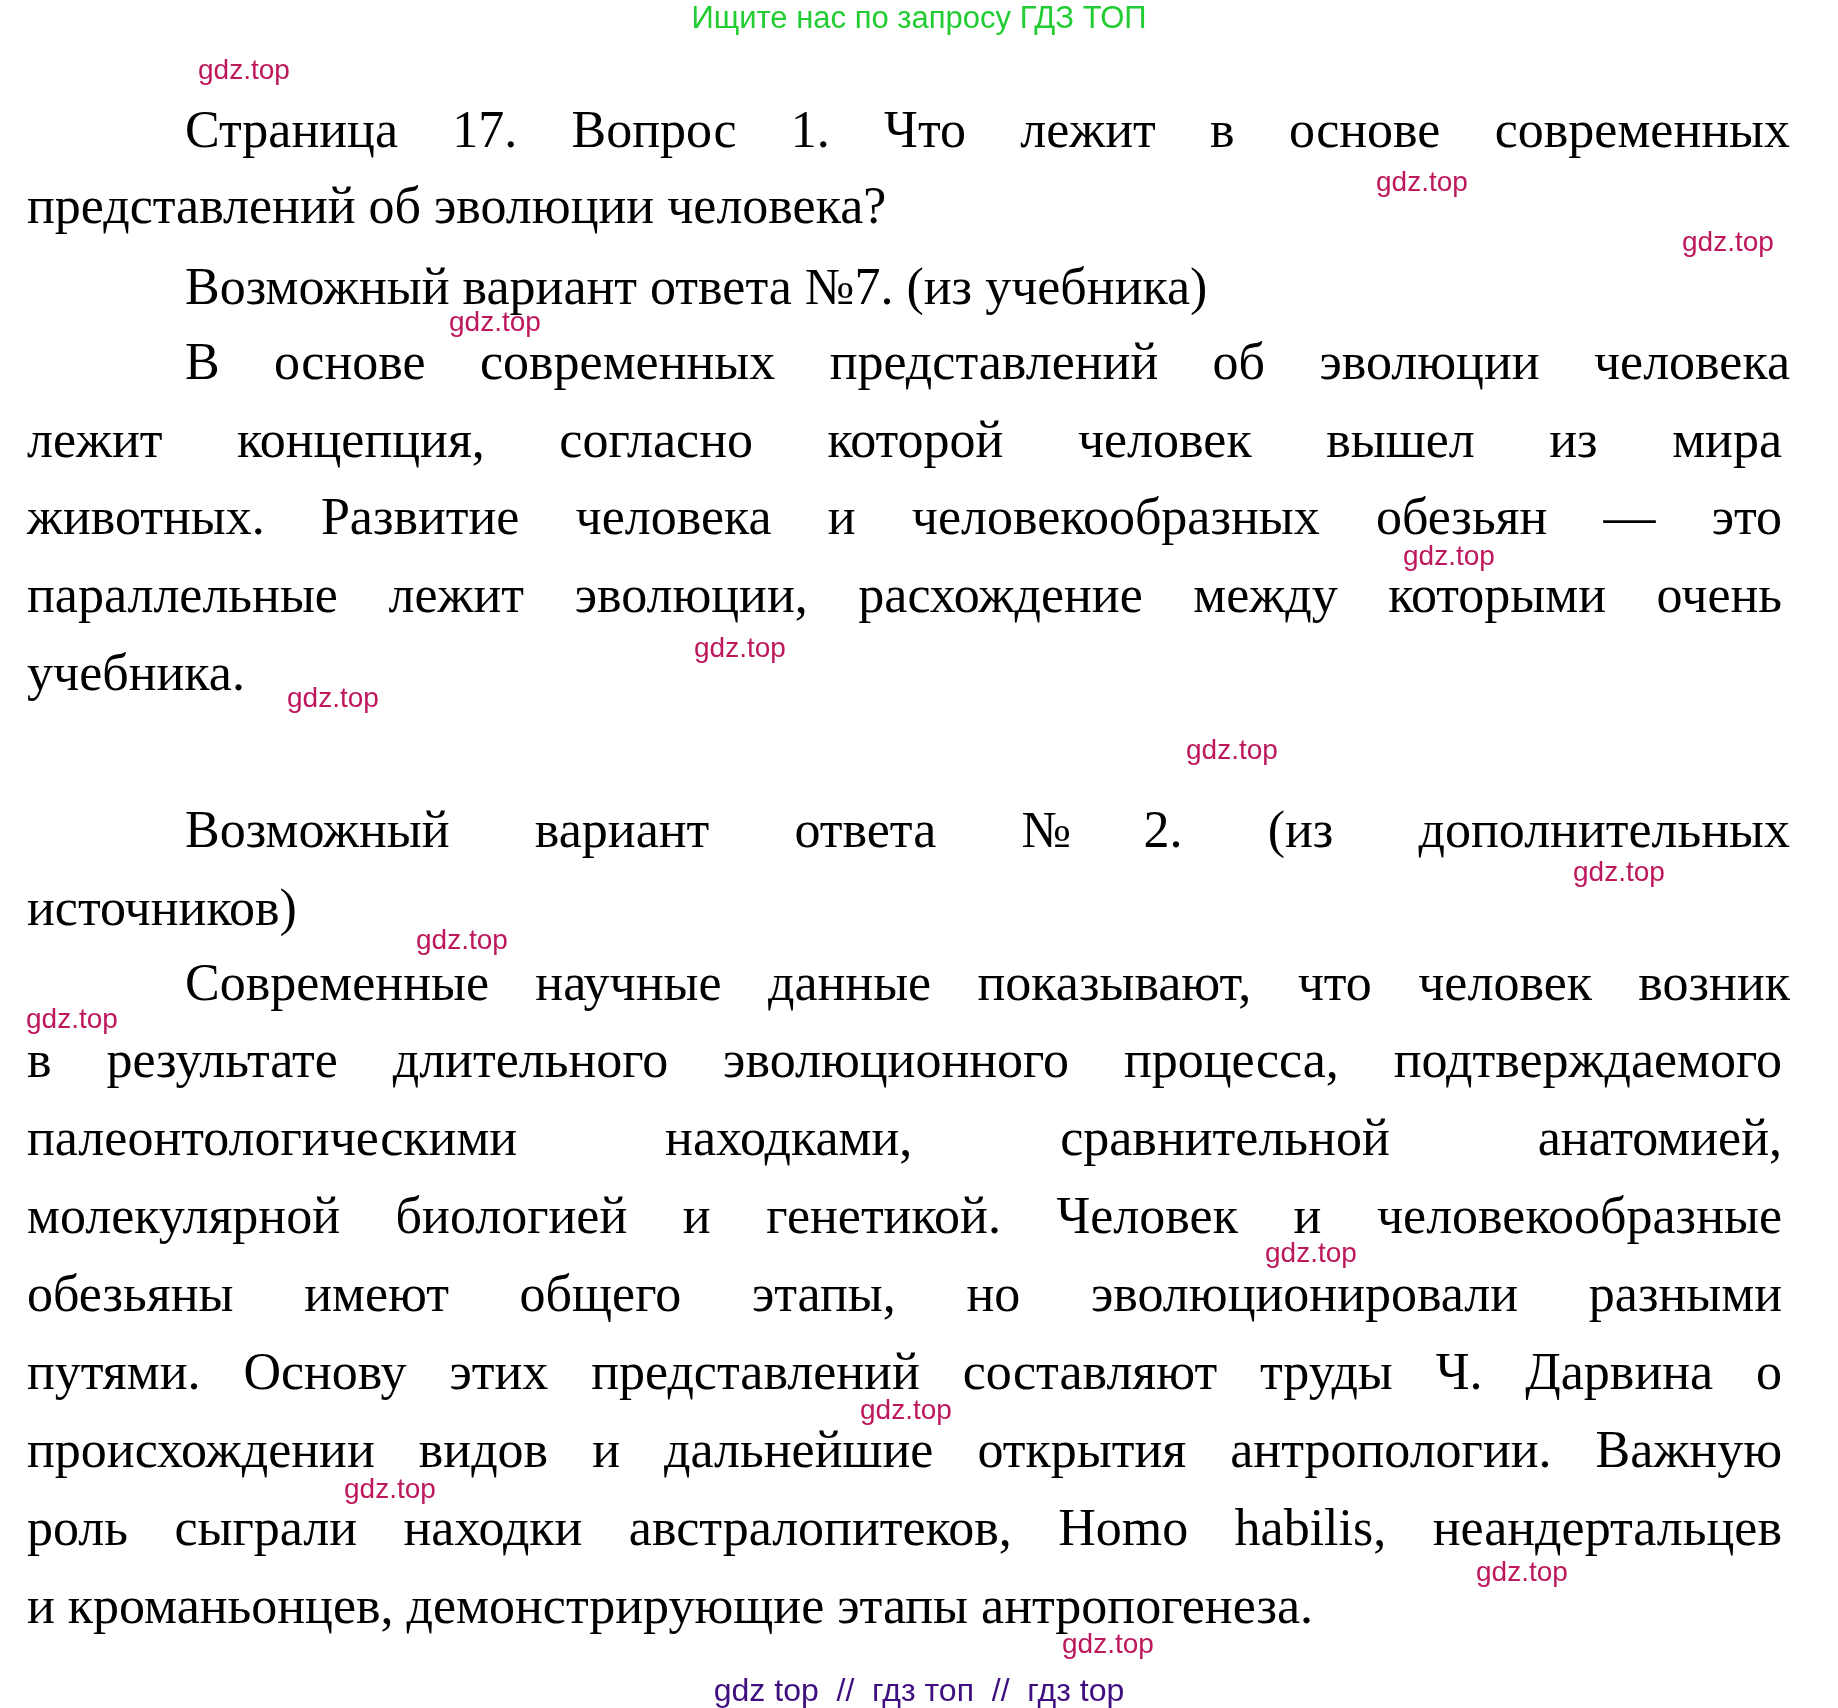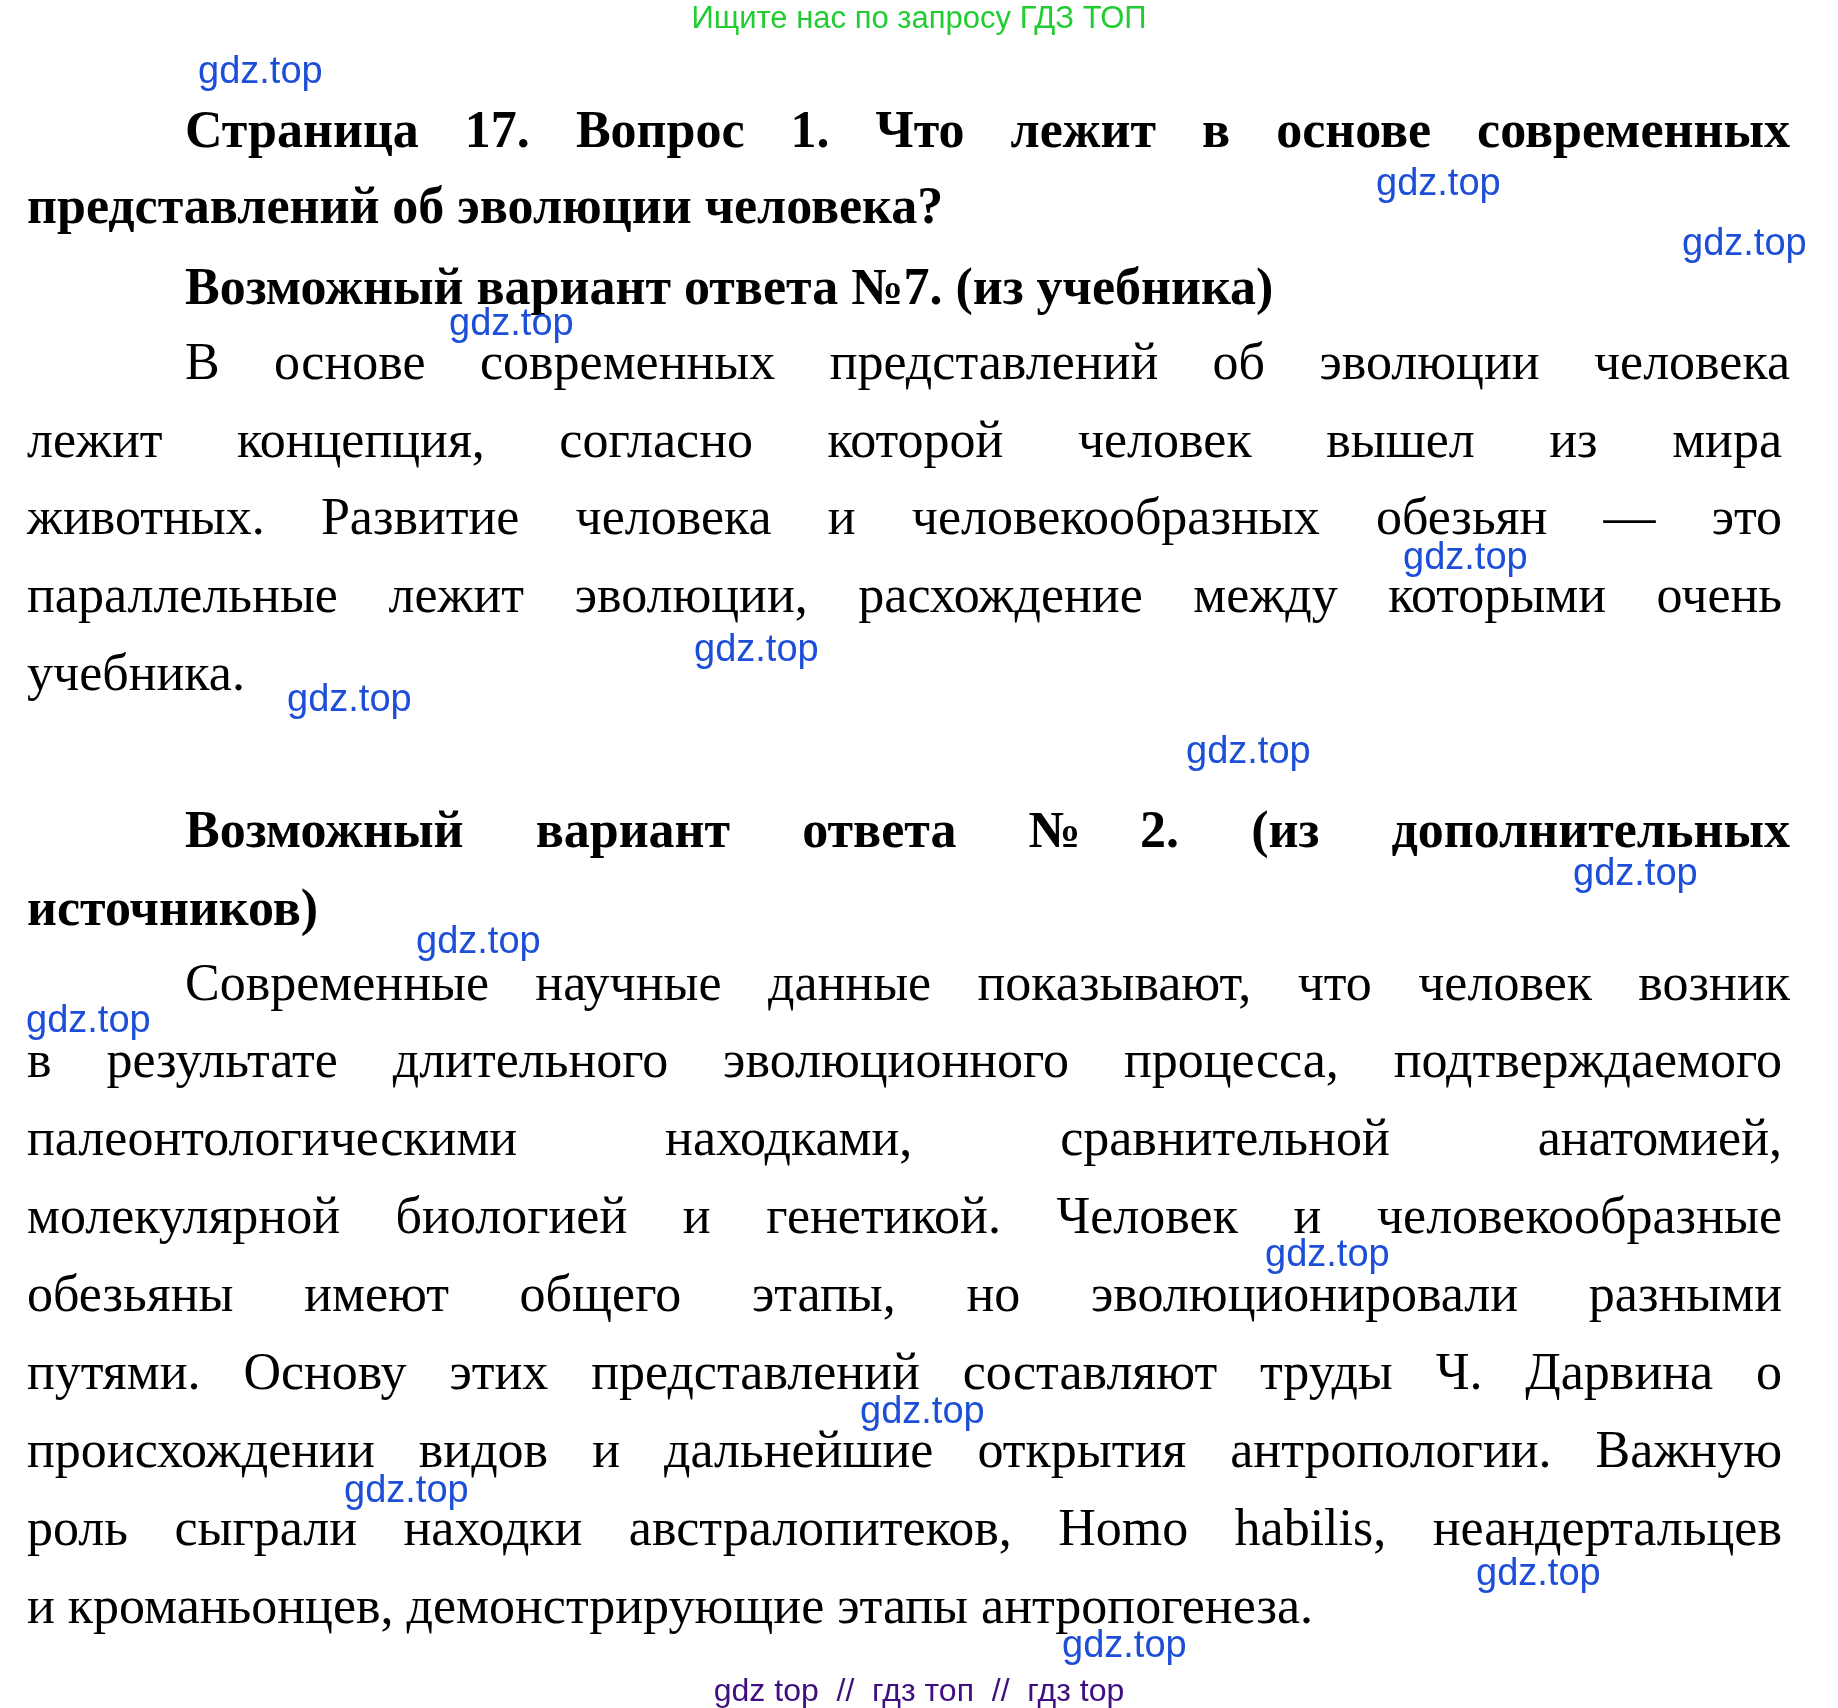--- a/index.html
+++ b/index.html
@@ -5,22 +5,22 @@
   html, body { margin: 0; padding: 0; background: #ffffff; }
   body { width: 1838px; height: 1708px; position: relative; overflow: hidden; }
   .abs { position: absolute; white-space: nowrap; }
   .header-note { left: 0; width: 1838px; top: -2px; text-align: center;
     font-family: "Liberation Sans", sans-serif; font-size: 31px; color: #22cc33; line-height: 40px; }
   .serif { font-family: "Liberation Serif", serif; color: #000; }
   .line { position: absolute; left: 27px; width: 1755px; font-size: 52px; line-height: 60px;
     text-align: justify; text-align-last: justify; white-space: nowrap; }
   .line.indent { left: 185px; width: 1605px; }
   .line.last { text-align-last: left; }
-  .bold { font-weight: bold; }
-  .wm { font-family: "Liberation Sans", sans-serif; font-size: 38px; color: #1d4ed8; line-height: 32px; }
+  .bold { font-weight: normal; }
+  .wm { font-family: "Liberation Sans", sans-serif; font-size: 28px; color: #be185d; line-height: 32px; }
   .footer { left: 0; width: 1838px; top: 1670px; text-align: center;
     font-family: "Liberation Sans", sans-serif; font-size: 32px; color: #3f0f7f; line-height: 40px; }
 </style>
 </head>
 <body>
 
 <div class="abs header-note">Ищите нас по запросу ГДЗ ТОП</div>
 
 <div class="line indent bold serif" style="top:100px;">Страница 17. Вопрос 1. Что лежит в основе современных</div>
 <div class="line bold serif last" style="top:176px;">представлений об эволюции человека?</div>

